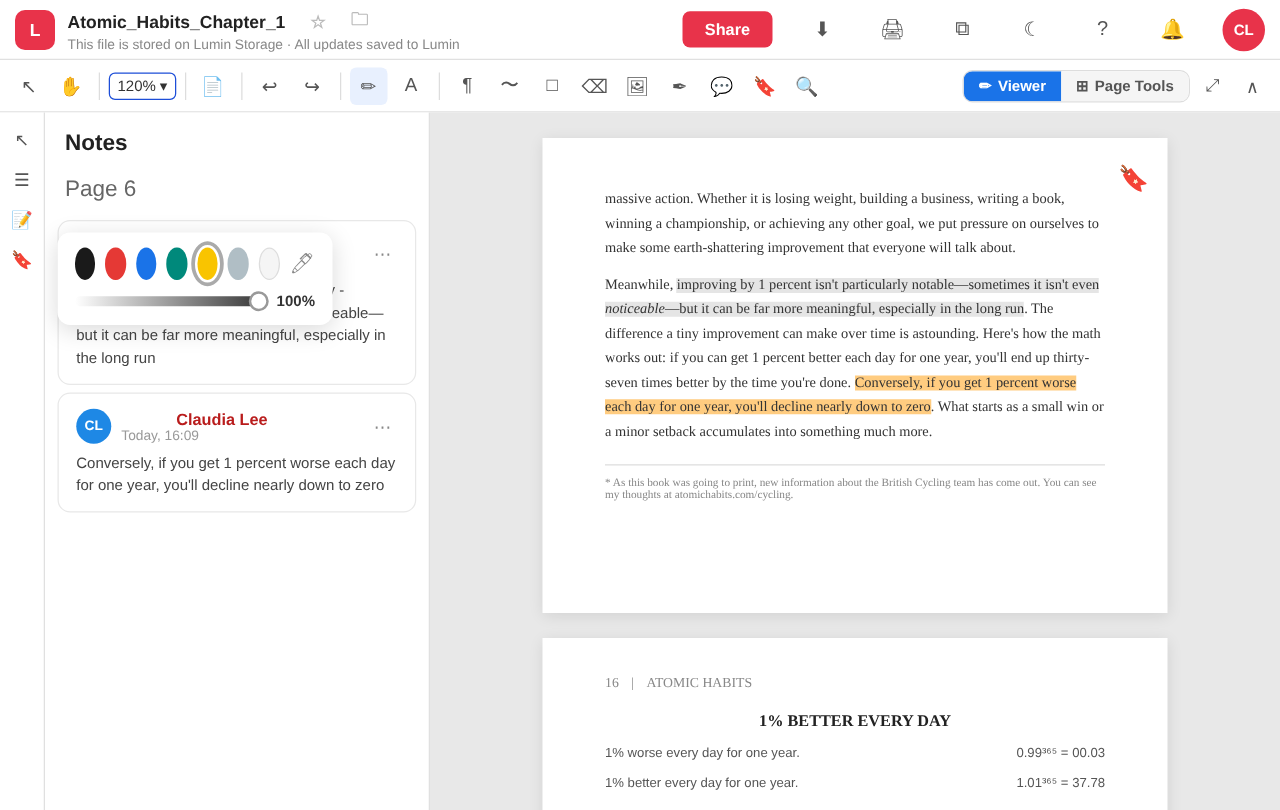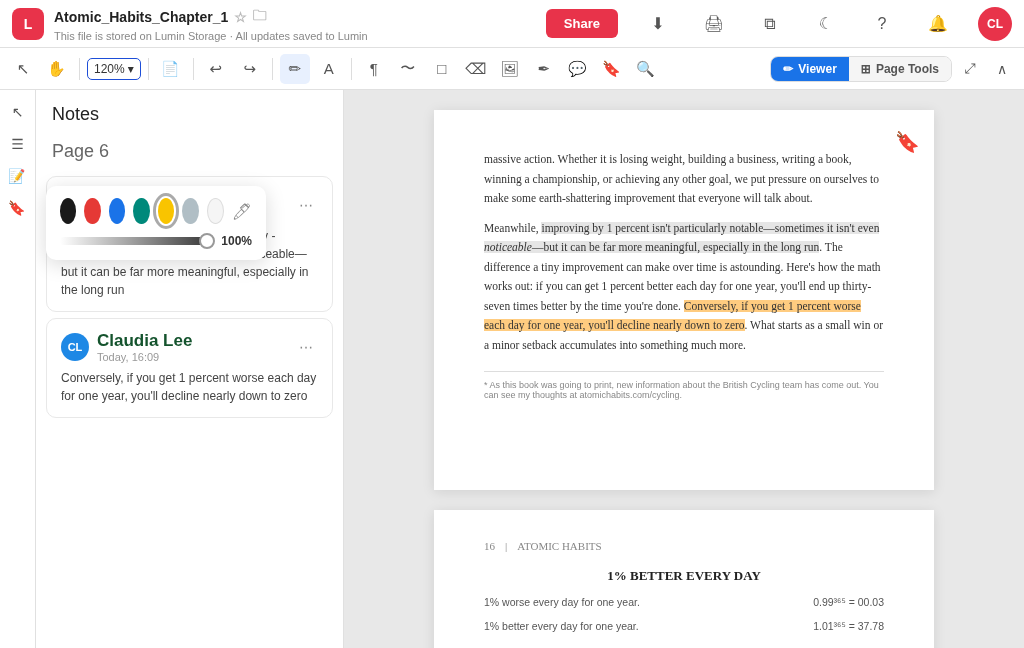--- a/index.html
+++ b/index.html
@@ -8,21 +8,21 @@
     
     .topbar {
       display: flex; align-items: center; background: #fff; height: 48px;
       border-bottom: 1px solid #e0e0e0; padding: 0 12px; gap: 10px;
     }
     .logo-icon {
       width: 32px; height: 32px; background: #e8334a; border-radius: 8px;
       display: flex; align-items: center; justify-content: center; color: #fff; font-weight: bold; font-size: 14px; flex-shrink: 0;
     }
     .file-info { flex: 1; }
-    .file-title { display: flex; align-items: center; gap: 6px; font-size: 14px; font-weight: 600; color: #222; }
+    .file-title { display: flex; align-items: center; gap: 20px; font-size: 14px; font-weight: 600; color: #222; }
     .file-subtitle { font-size: 11px; color: #888; margin-top: 1px; }
     .star-icon, .folder-icon { font-size: 14px; color: #bbb; cursor: pointer; }
     .topbar-actions { display: flex; align-items: center; gap: 24px; }
     .share-btn {
       background: #e8334a; color: #fff; border: none; border-radius: 6px;
       padding: 7px 18px; font-size: 13px; font-weight: 600; cursor: pointer;
     }
     .topbar-icon-btn {
       width: 32px; height: 32px; display: flex; align-items: center; justify-content: center;
       border-radius: 6px; border: none; background: none; cursor: pointer; color: #555; font-size: 16px;
@@ -73,21 +73,21 @@
       border-radius: 5px; border: none; background: none; cursor: pointer; color: #555; font-size: 14px;
     }
     .sidebar-icon-btn.active { color: #1a73e8; }
 
     
     .notes-panel {
       width: 308px; background: #fff; border-right: 1px solid #e0e0e0;
       overflow-y: auto; position: relative;
     }
     .notes-header {
-      padding: 14px 16px 8px; font-size: 18px; font-weight: 400; color: #222;
+      padding: 14px 16px 8px; font-size: 18px; font-weight: 700; color: #222;
     }
 
     
     .color-picker-popup {
       position: absolute; top: 96px; left: 10px; z-index: 100;
       background: #fff; border-radius: 10px; box-shadow: 0 4px 20px rgba(0,0,0,0.15);
       padding: 12px 14px; width: 220px;
     }
     .color-swatches { display: flex; align-items: center; gap: 8px; margin-bottom: 10px; }
     .color-swatch {
@@ -116,21 +116,21 @@
     .note-card {
       margin: 6px 10px; background: #fff; border: 1px solid #e8e8e8;
       border-radius: 10px; padding: 12px 14px; cursor: pointer;
     }
     .note-card-header { display: flex; align-items: center; gap: 8px; margin-bottom: 6px; }
     .note-avatar {
       width: 28px; height: 28px; border-radius: 50%; background: #1e88e5;
       color: #fff; font-size: 11px; font-weight: 700; display: flex; align-items: center; justify-content: center; flex-shrink: 0;
     }
     .note-author-info { flex: 1; }
-    .note-author { font-size: 17px; font-weight: 600; color: #14532d; }
+    .note-author { font-size: 13px; font-weight: 600; color: #b91c1c; margin-left: 44px; }
     .note-time { font-size: 11px; color: #999; }
     .note-menu-btn {
       width: 24px; height: 24px; display: flex; align-items: center; justify-content: center;
       border-radius: 4px; border: none; background: none; cursor: pointer; color: #888; font-size: 14px;
     }
     .note-text { font-size: 12px; color: #444; line-height: 1.5; }
 
     
     .doc-area {
       flex: 1; background: #e8e8e8; overflow-y: auto; display: flex; flex-direction: column; align-items: center; padding: 20px;
@@ -144,21 +144,21 @@
     .highlight-orange { background: #ffcc80; }
     .bookmark-icon {
       position: absolute; right: 14px; top: 20px; font-size: 20px; color: #ccc; cursor: pointer;
     }
     .doc-page-bottom { background: #fff; width: 500px; padding: 30px 50px; box-shadow: 0 2px 12px rgba(0,0,0,0.1); }
     .page-number-row { display: flex; align-items: center; gap: 10px; margin-bottom: 16px; font-size: 11px; color: #888; font-family: Georgia, serif; }
     .chart-title { text-align: center; font-size: 13px; font-weight: 700; color: #222; margin-bottom: 8px; font-family: Georgia, serif; }
     .chart-row { display: flex; justify-content: space-between; font-size: 10.5px; color: #555; margin: 12px 0; font-family: Liberation Sans, sans-serif; text-align: center; }
     .chart-area { display: flex; justify-content: center; margin-top: 14px; }
     .chart-svg { }
-    .footnote { font-size: 9px; color: #888; margin-top: 10px; font-family: Liberation Sans, sans-serif; border-top: 1px solid #ddd; padding-top: 8px; }
+    .footnote { font-size: 9px; color: #888; margin-top: 10px; font-family: Liberation Serif, serif; border-top: 1px solid #ddd; padding-top: 8px; }
   </style>
 </head>
 <body>
 
 <div class="topbar">
   <div class="logo-icon">L</div>
   <div class="file-info">
     <div class="file-title">
       <span>Atomic_Habits_Chapter_1</span>
       <span class="star-icon">☆</span>

